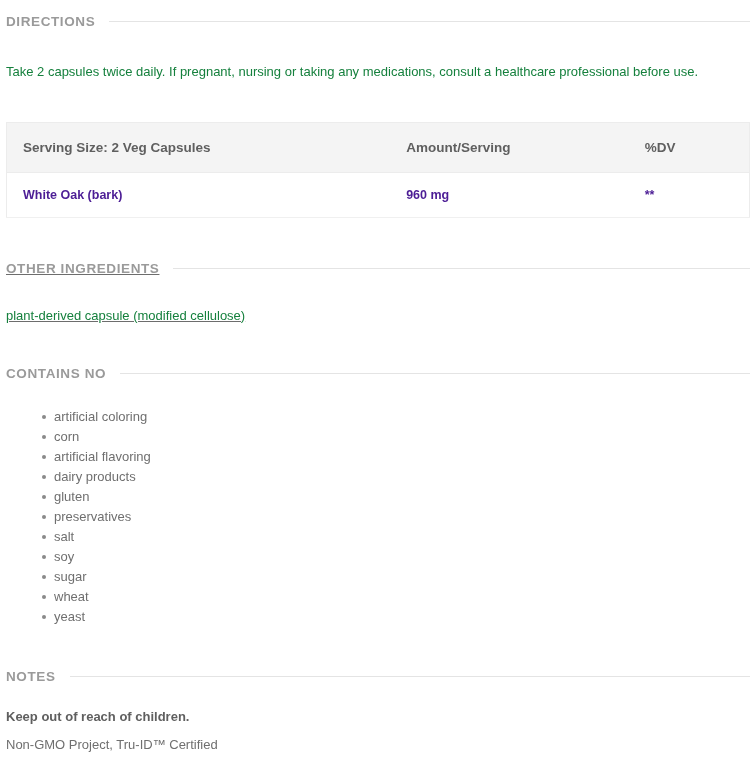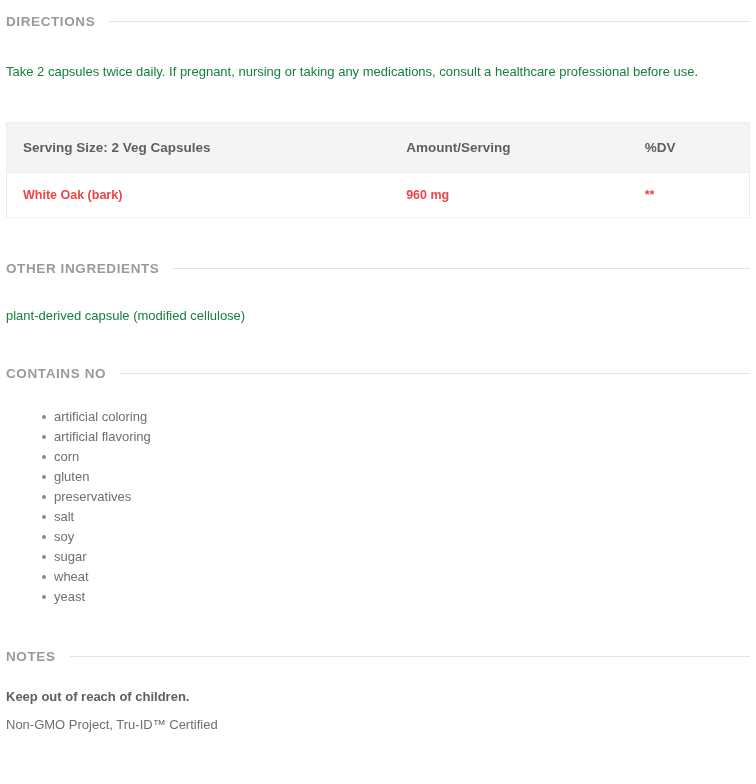--- a/index.html
+++ b/index.html
@@ -67,32 +67,32 @@
     background: #f4f4f4;
     text-align: left;
     font-size: 13.5px;
     color: #5f5f5f;
     font-weight: bold;
     padding: 17px 16px;
     border-bottom: 1px solid #ececec;
   }
   .supplement-table td {
     font-size: 12.5px;
-    color: #ef4444;
+    color: #4c1d95;
     font-weight: bold;
     padding: 15px 16px;
     background: #ffffff;
     border-bottom: 1px solid #f0f0f0;
   }
   .col-name { width: 54%; }
   .col-amount { width: 32%; }
   .col-dv { width: 14%; }
 
   
-  #other-ingredients-section { margin-top: 39px; }
+  #other-ingredients-section { margin-top: 39px; text-decoration: underline; }
   #other-ingredients-text { margin: 30px 0 8px 0; }
 
   
   #contains-no-section { margin-top: 37px; }
   ul.contains-list {
     margin: 26px 0 0 0;
     padding-left: 36px;
     list-style: none;
   }
   ul.contains-list li {
@@ -168,22 +168,23 @@
     <p class="body-text" id="other-ingredients-text">plant-derived capsule (modified cellulose)</p>
   </section>
 
   <section id="contains-no-section">
     <div class="section-head">
       <span class="title">CONTAINS NO</span>
       <span class="rule"></span>
     </div>
     <ul class="contains-list">
       <li>artificial coloring</li>
+      <li>corn</li>
       <li>artificial flavoring</li>
-      <li>corn</li>
+      <li>dairy products</li>
       <li>gluten</li>
       <li>preservatives</li>
       <li>salt</li>
       <li>soy</li>
       <li>sugar</li>
       <li>wheat</li>
       <li>yeast</li>
     </ul>
   </section>
 

